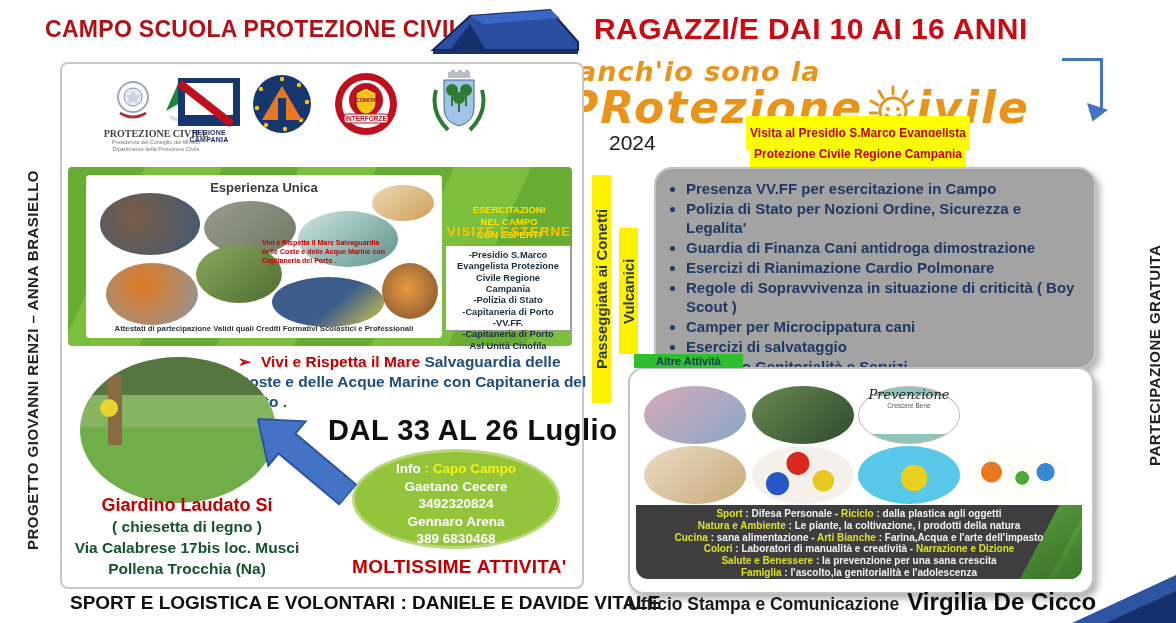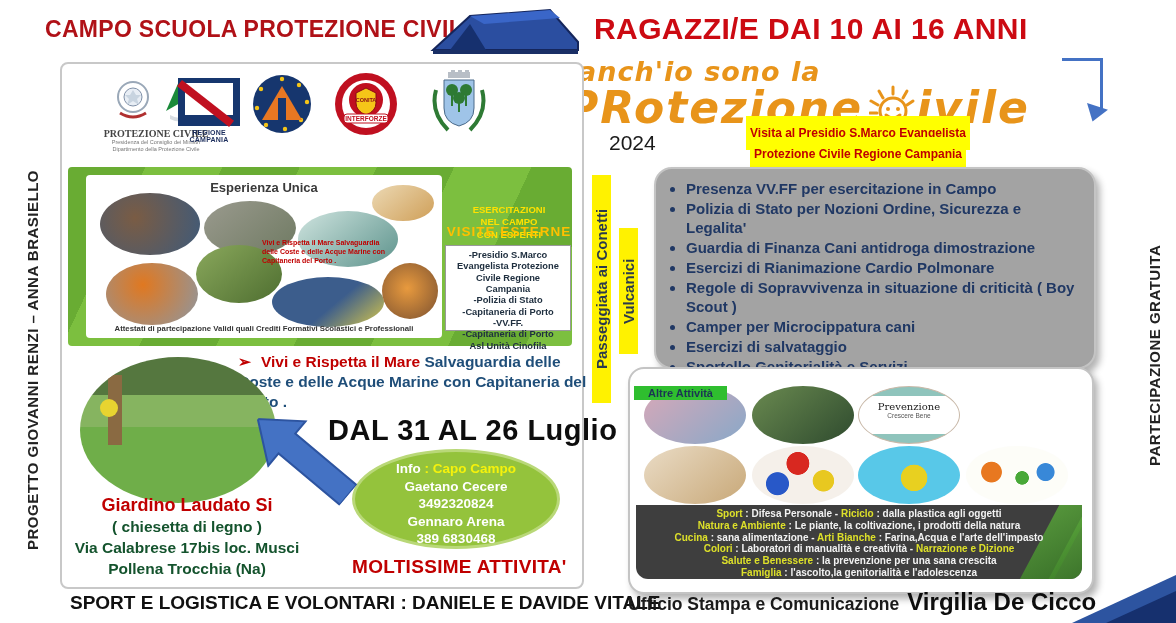--- a/index.html
+++ b/index.html
@@ -100,22 +100,22 @@
 
   
   .program-panel{left:654px;top:167px;width:442px;height:202px;background:#a3a3a3;border:2px solid #c4c4c4;
                  border-radius:18px;box-shadow:4px 5px 7px rgba(0,0,0,.3);box-sizing:border-box;}
   #program-list{margin:10px 10px 0 30px;padding:0;}
   #program-list li{font-size:15px;font-weight:bold;color:#203864;line-height:1.27;margin:1px 0;}
 
   
   .activities-panel{left:628px;top:367px;width:462px;height:223px;background:#fff;border:2px solid #c4c4c4;
                     border-radius:16px;box-shadow:4px 5px 7px rgba(0,0,0,.3);}
-  .alt-label{left:634px;top:386px;background:#2FBE2F;color:#1b3553;font-size:11px;font-weight:bold;
-             padding:1px 14px;z-index:4;}
+  .alt-label{left:634px;top:354px;background:#2FBE2F;color:#1b3553;font-size:11px;font-weight:bold;
+             padding:1px 22px;z-index:4;}
   #act-ovals{left:634px;top:380px;width:452px;height:124px;}
   .act{position:absolute;border-radius:50%;width:102px;height:58px;}
   .act1{left:10px;top:6px;background:linear-gradient(140deg,#d8a8b8,#88a8c8);}
   .act2{left:118px;top:6px;background:linear-gradient(140deg,#6a8a50,#2e4a2e);}
   .act3{left:224px;top:6px;background:linear-gradient(180deg,#8fc4bc 0 16%,#fff 16% 84%,#8fc4bc 84%);
         border:1px solid #c8b8a8;box-sizing:border-box;text-align:center;}
   .act4{left:332px;top:6px;background:
         radial-gradient(circle at 30% 40%,#2a62c8 0 18%,transparent 19%),
         radial-gradient(circle at 65% 30%,#c03028 0 16%,transparent 17%),
         radial-gradient(circle at 55% 70%,#2a8a3a 0 16%,transparent 17%),
@@ -125,21 +125,21 @@
         radial-gradient(circle at 45% 30%,#d82820 0 16%,transparent 17%),
         radial-gradient(circle at 25% 65%,#2858c8 0 13%,transparent 14%),
         radial-gradient(circle at 70% 60%,#e8c820 0 13%,transparent 14%),
         #f5f0ea;}
   .act7{left:224px;top:66px;background:radial-gradient(circle at 55% 55%,#e8d020 0 20%,#58c8e8 21%);}
   .act8{left:332px;top:66px;background:
         radial-gradient(circle at 25% 45%,#e87820 0 12%,transparent 13%),
         radial-gradient(circle at 55% 55%,#48a838 0 10%,transparent 11%),
         radial-gradient(circle at 78% 45%,#3888d8 0 10%,transparent 11%),
         #fdfdf8;}
-  .prev-line1{font-family:"DejaVu Serif",serif;font-size:10px;color:#222;margin-top:14px;}
+  .prev-line1{font-family:"DejaVu Serif",serif;font-style:italic;font-size:13px;color:#222;}
   .prev-line2{font-size:6.5px;color:#555;}
   .legend-box{left:636px;top:505px;width:446px;height:74px;background:#3E3E3E;border-radius:0 0 12px 12px;
               text-align:center;padding-top:3px;box-sizing:border-box;overflow:hidden;}
   .legend-line{font-size:10px;color:#F2F2F2;line-height:1.18;font-weight:bold;white-space:nowrap;}
   .legend-line .em{color:#DDE02A;}
   .leaf{position:absolute;background:linear-gradient(140deg,#58A33A,#3b7d27);opacity:.85;}
   .leaf1{right:10px;top:0;width:34px;height:80px;transform:skewX(-28deg);}
   .leaf2{right:-12px;top:10px;width:30px;height:70px;transform:skewX(-28deg);}
 
   
@@ -296,21 +296,21 @@
       <div class="visit-line">-Polizia di Stato</div>
       <div class="visit-line">-Capitaneria di Porto</div>
       <div class="visit-line">-VV.FF.</div>
       <div class="visit-line">-Capitaneria di Porto</div>
       <div class="visit-line">Asl Unità Cinofila</div>
     </div>
 
   <div class="abs sea-note">
     <span class="marker">➢</span><span class="hl">Vivi e Rispetta il Mare</span><span>  Salvaguardia delle Coste e delle Acque Marine  con Capitaneria del Porto .</span>
   </div>
-  <div class="abs dates">DAL 31 AL 26 Luglio</div>
+  <div class="abs dates">DAL 33 AL 26 Luglio</div>
   <div class="abs contact-oval">
     <div><span>Info </span><span class="y">: Capo Campo</span></div>
     <div id="contact-lines">
         <div>Gaetano Cecere</div>
         <div>3492320824</div>
         <div>Gennaro Arena</div>
         <div>389 6830468</div>
       </div>
   </div>
   <div class="abs moltissime">MOLTISSIME ATTIVITA'</div>

